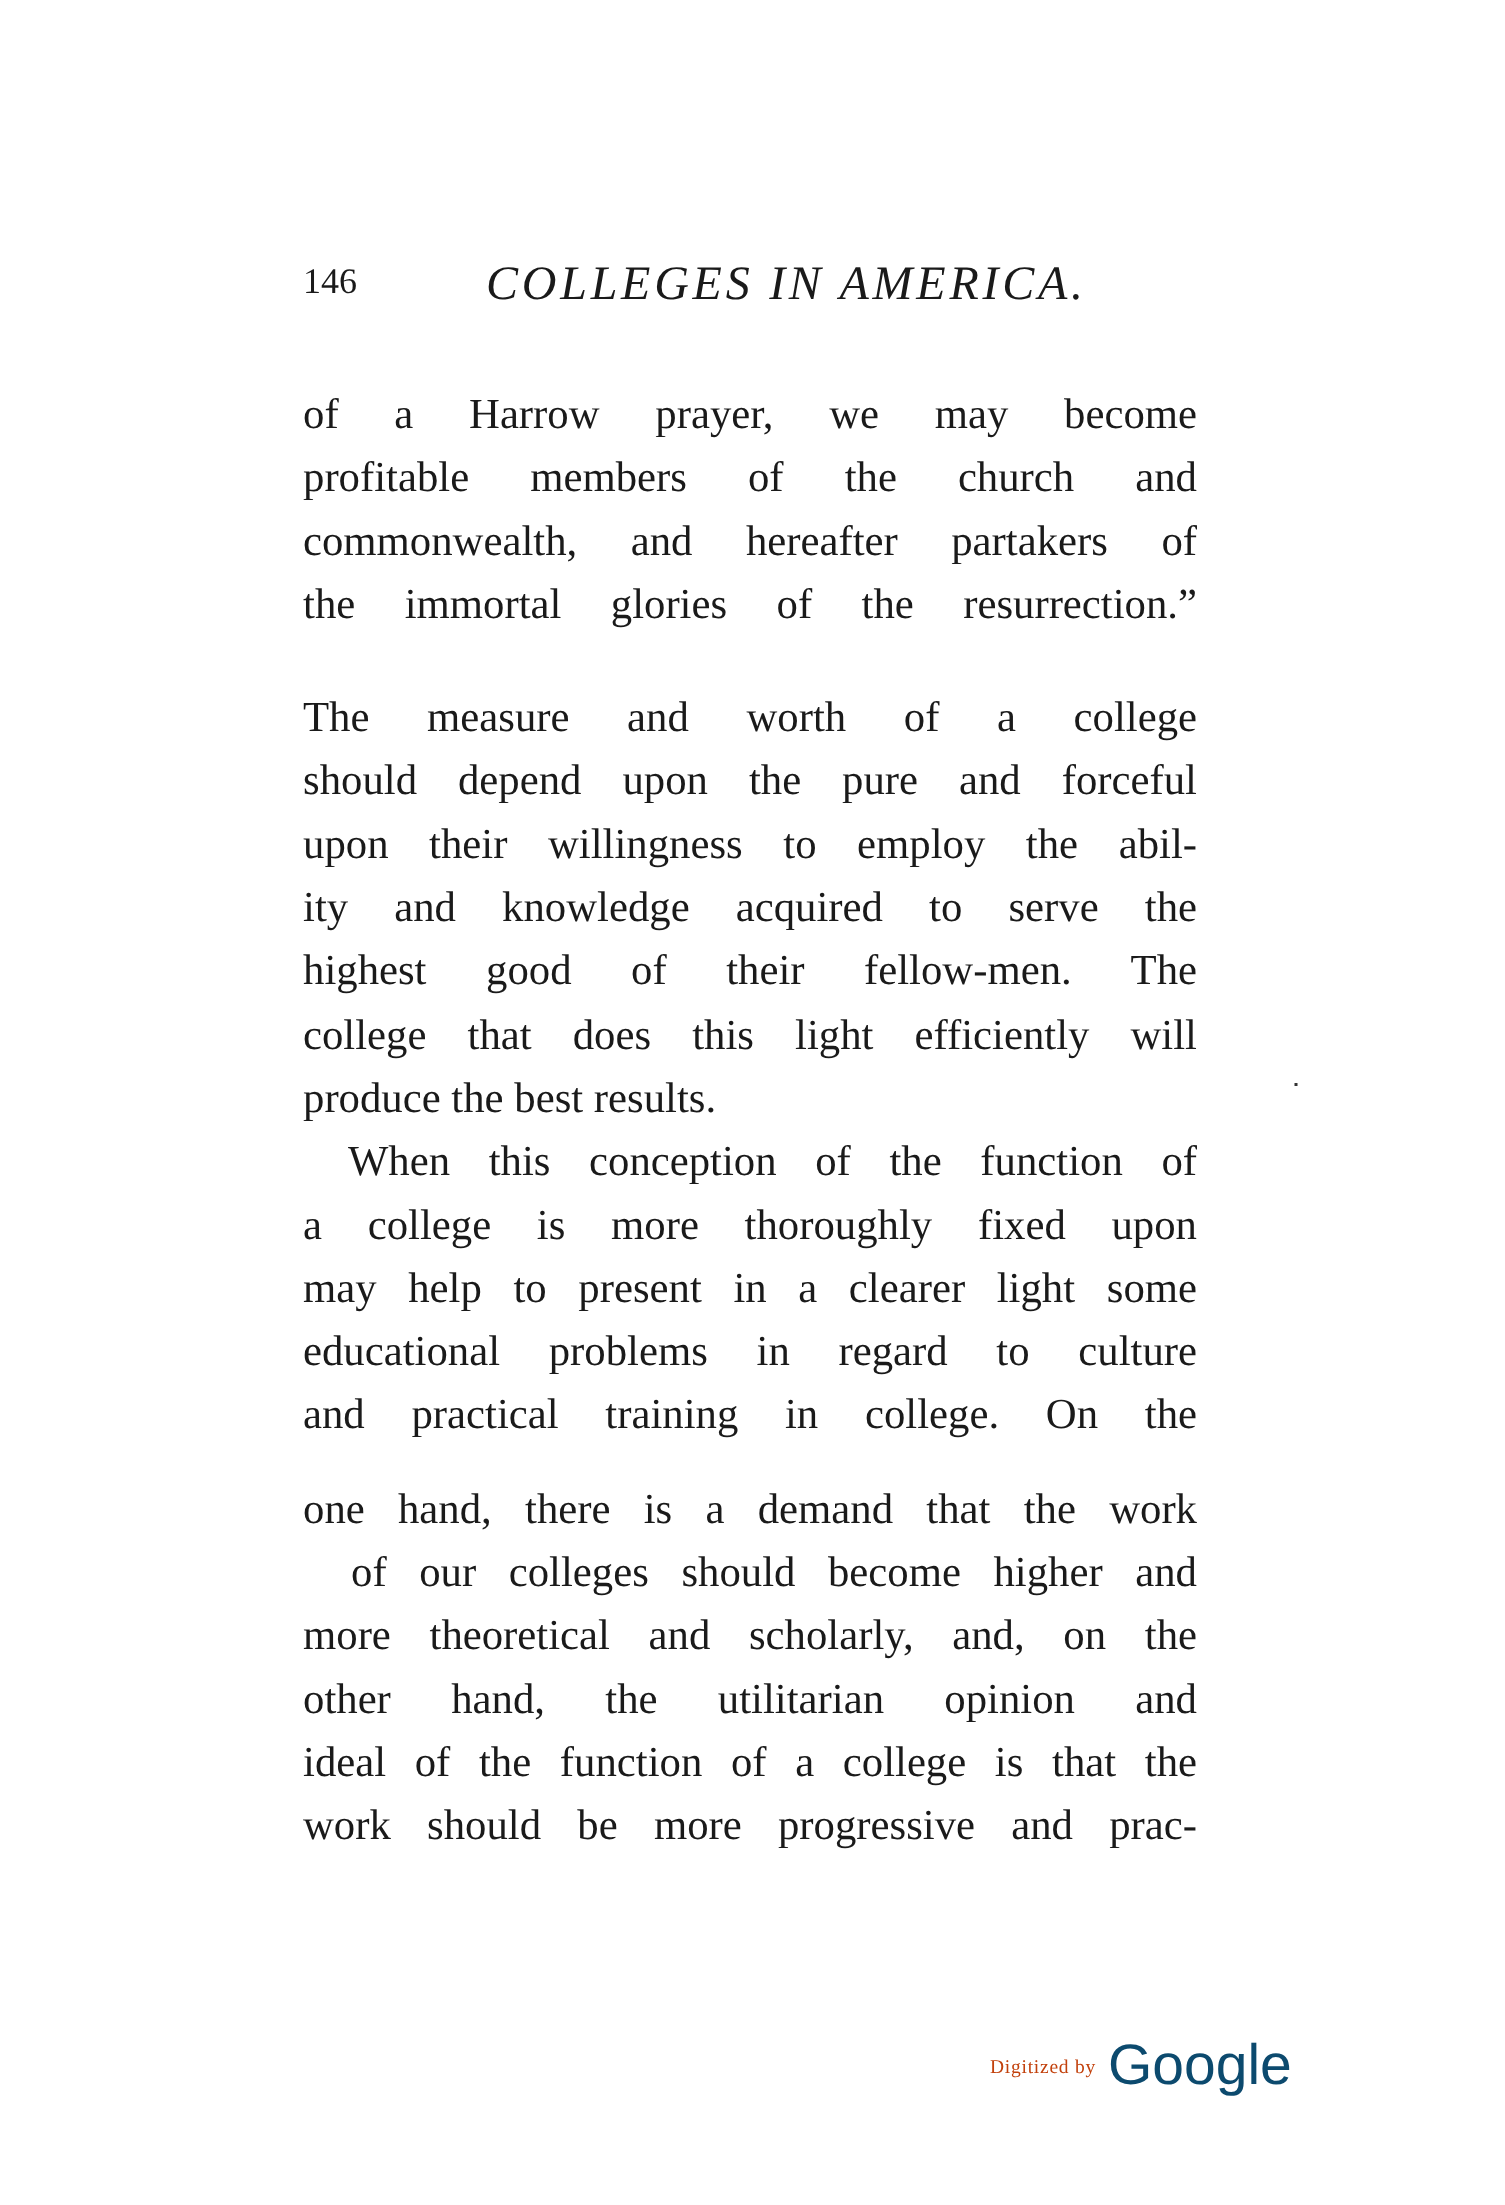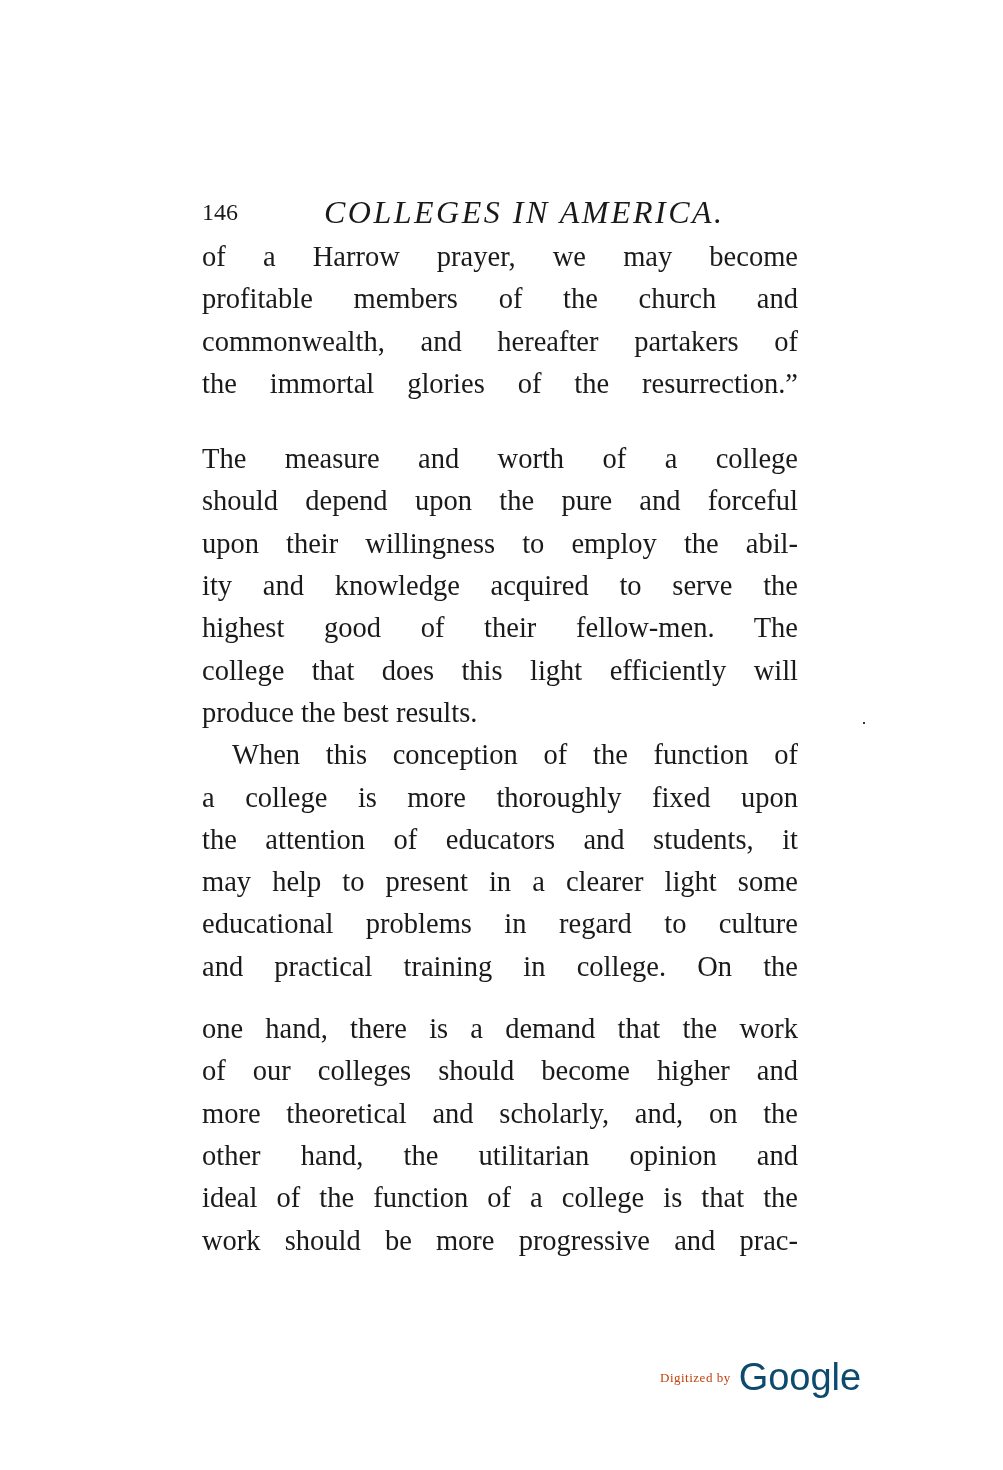--- a/index.html
+++ b/index.html
@@ -18,21 +18,21 @@
     .page {
       position: absolute;
       left: 0; top: 0;
       width: 1003px;
       height: 1470px;
       background: #ffffff;
     }
     .running-head {
       position: absolute;
       left: 202px;
-      top: 194px;
+      top: 170px;
       width: 600px;
       height: 36px;
       font-size: 25px;
       line-height: 36px;
       white-space: nowrap;
       font-family: Liberation Serif, serif;
     }
     .page-number {
       position: absolute;
       left: 0;
@@ -44,21 +44,21 @@
       position: absolute;
       left: 122px;
       top: 0;
       font-style: italic;
       letter-spacing: 2.5px;
       font-size: 32px;
     }
     .body-text {
       position: absolute;
       left: 202px;
-      top: 236px;
+      top: 256px;
       width: 596px;
     }
     .line {
       display: block;
       height: 42.3px;
       line-height: 42.3px;
       font-size: 28.5px;
       text-align: justify;
       text-align-last: justify;
       white-space: nowrap;
@@ -124,26 +124,25 @@
       <span class="line" style="white-space: normal; overflow: hidden;">upon their willingness to employ the abil-</span>
       <span class="line" style="white-space: normal; overflow: hidden;">ity and knowledge acquired to serve the</span>
       <span class="line" style="white-space: normal; overflow: hidden;">highest good of their fellow-men. The</span>
       <span class="line" style="white-space: normal; overflow: hidden;">college that does this light efficiently will</span>
       <span class="line last" style="white-space: normal; overflow: hidden;">produce the best results.</span>
     </div>
     <div class="para-gap"></div>
     <div>
       <span class="line indent" style="white-space: normal; overflow: hidden;">When this conception of the function of</span>
       <span class="line" style="white-space: normal; overflow: hidden; font-family: Liberation Serif, serif;">a college is more thoroughly fixed upon</span>
-      <span class="line" style="white-space: normal; overflow: hidden;">the attention of educators and students, it</span>
       <span class="line" style="white-space: normal; overflow: hidden;">may help to present in a clearer light some</span>
       <span class="line" style="white-space: normal; overflow: hidden;">educational problems in regard to culture</span>
       <span class="line" style="white-space: normal; overflow: hidden;">and practical training in college. On the</span>
       <span class="line" style="white-space: normal; overflow: hidden; margin-top: 20px;">one hand, there is a demand that the work</span>
-      <span class="line" style="white-space: normal; overflow: hidden;">of our colleges should become higher and</span>
+      <span class="line" style="white-space: normal; overflow: hidden; margin-left: 32px;">of our colleges should become higher and</span>
       <span class="line" style="white-space: normal; overflow: hidden;">more theoretical and scholarly, and, on the</span>
       <span class="line" style="white-space: normal; overflow: hidden;">other hand, the utilitarian opinion and</span>
       <span class="line" style="white-space: normal; overflow: hidden;">ideal of the function of a college is that the</span>
       <span class="line" style="white-space: normal; overflow: hidden;">work should be more progressive and prac-</span>
     </div>
   </div>
 
   <div class="speck"></div>
 
   <div class="watermark">

